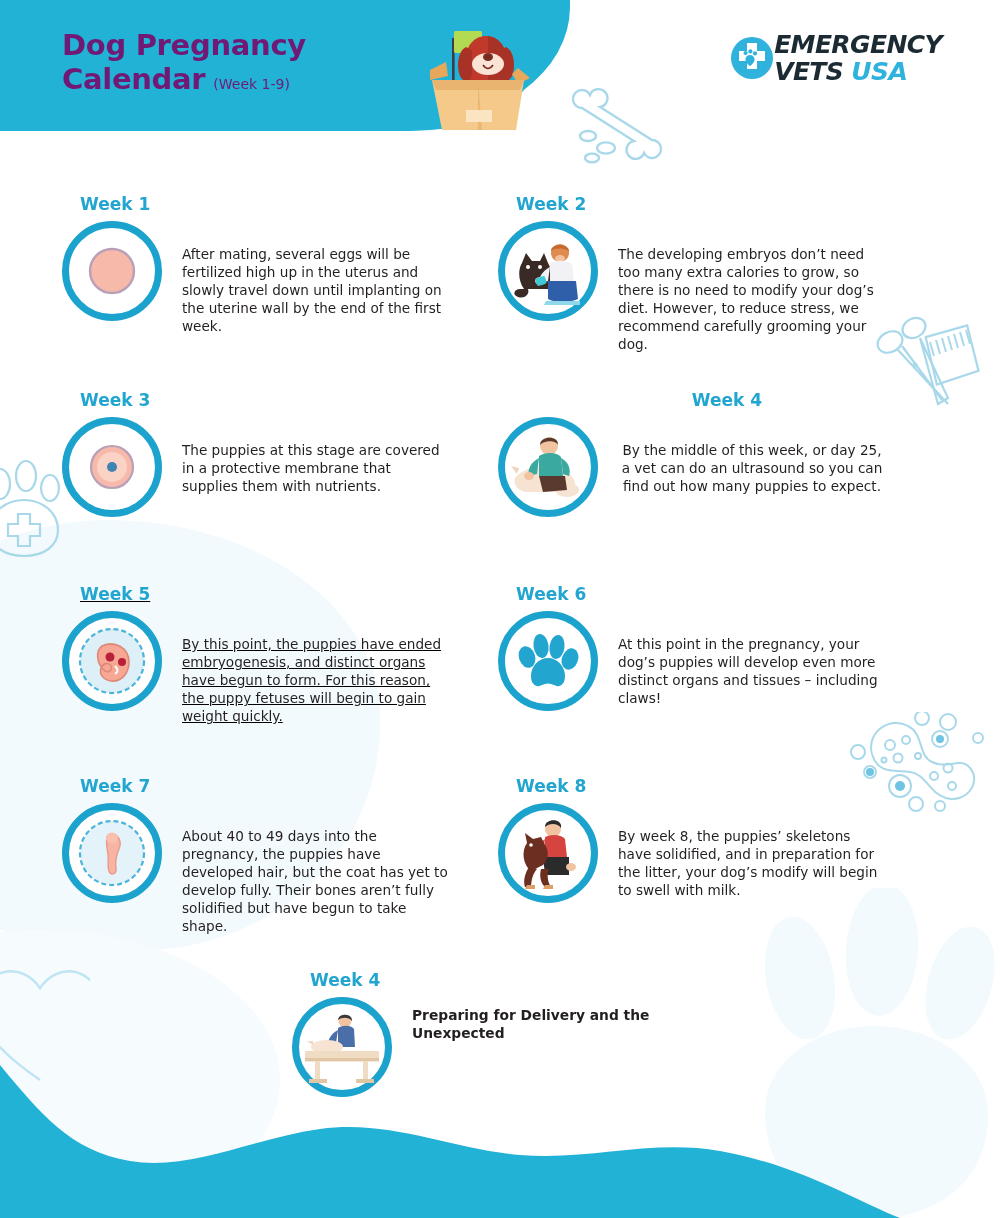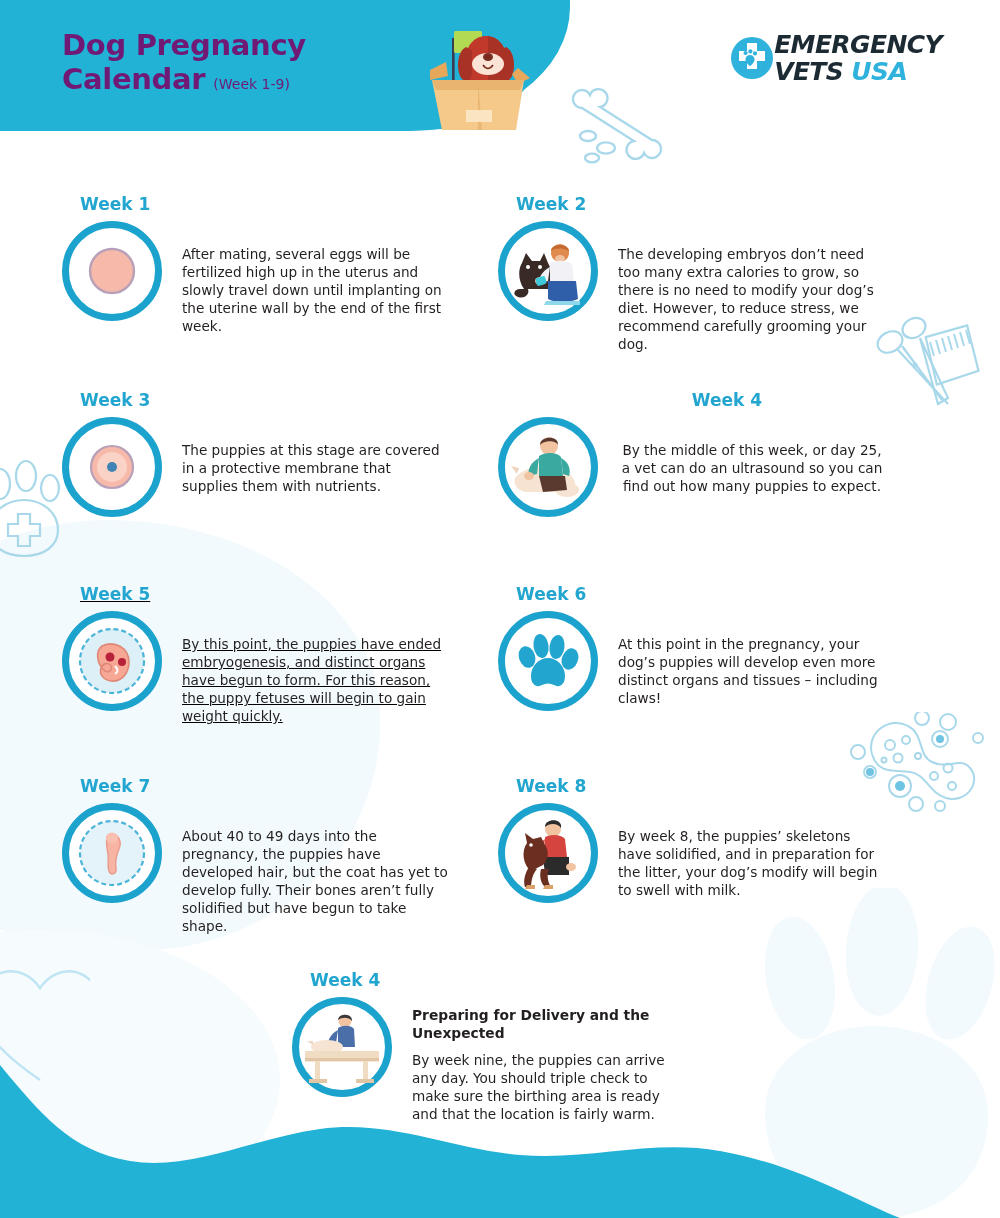--- a/index.html
+++ b/index.html
@@ -518,21 +518,20 @@
             <rect x="4" y="40" width="74" height="7" fill="#f0dcc2"></rect>
             <rect x="4" y="47" width="74" height="3.4" fill="#e0c6a4"></rect>
             <rect x="14" y="50" width="5" height="20" fill="#f0dcc2"></rect>
             <rect x="62" y="50" width="5" height="20" fill="#f0dcc2"></rect>
             <rect x="8" y="68" width="18" height="4" fill="#e0c6a4"></rect>
             <rect x="55" y="68" width="18" height="4" fill="#e0c6a4"></rect>
           </svg>
         </div>
         <div class="week-text week-text-hd">
           <div class="week-heading">Preparing for Delivery and the Unexpected</div>
-          <div>By week nine, the puppies can arrive any day. You should triple check to make sure the birthing area is ready and that the location is fairly warm.</div>
         </div>
       </div>
     </div>
 
   </div>
 
   <svg class="bottom-wave" viewBox="0 0 1000 175" preserveAspectRatio="none">
     <path d="M0 22 C40 70 70 108 130 118 C190 128 250 96 320 86 C390 76 450 106 520 112 C590 118 650 96 720 108 C800 122 860 160 900 175 L0 175 Z" fill="#22b2d6"></path>
   </svg>
 

